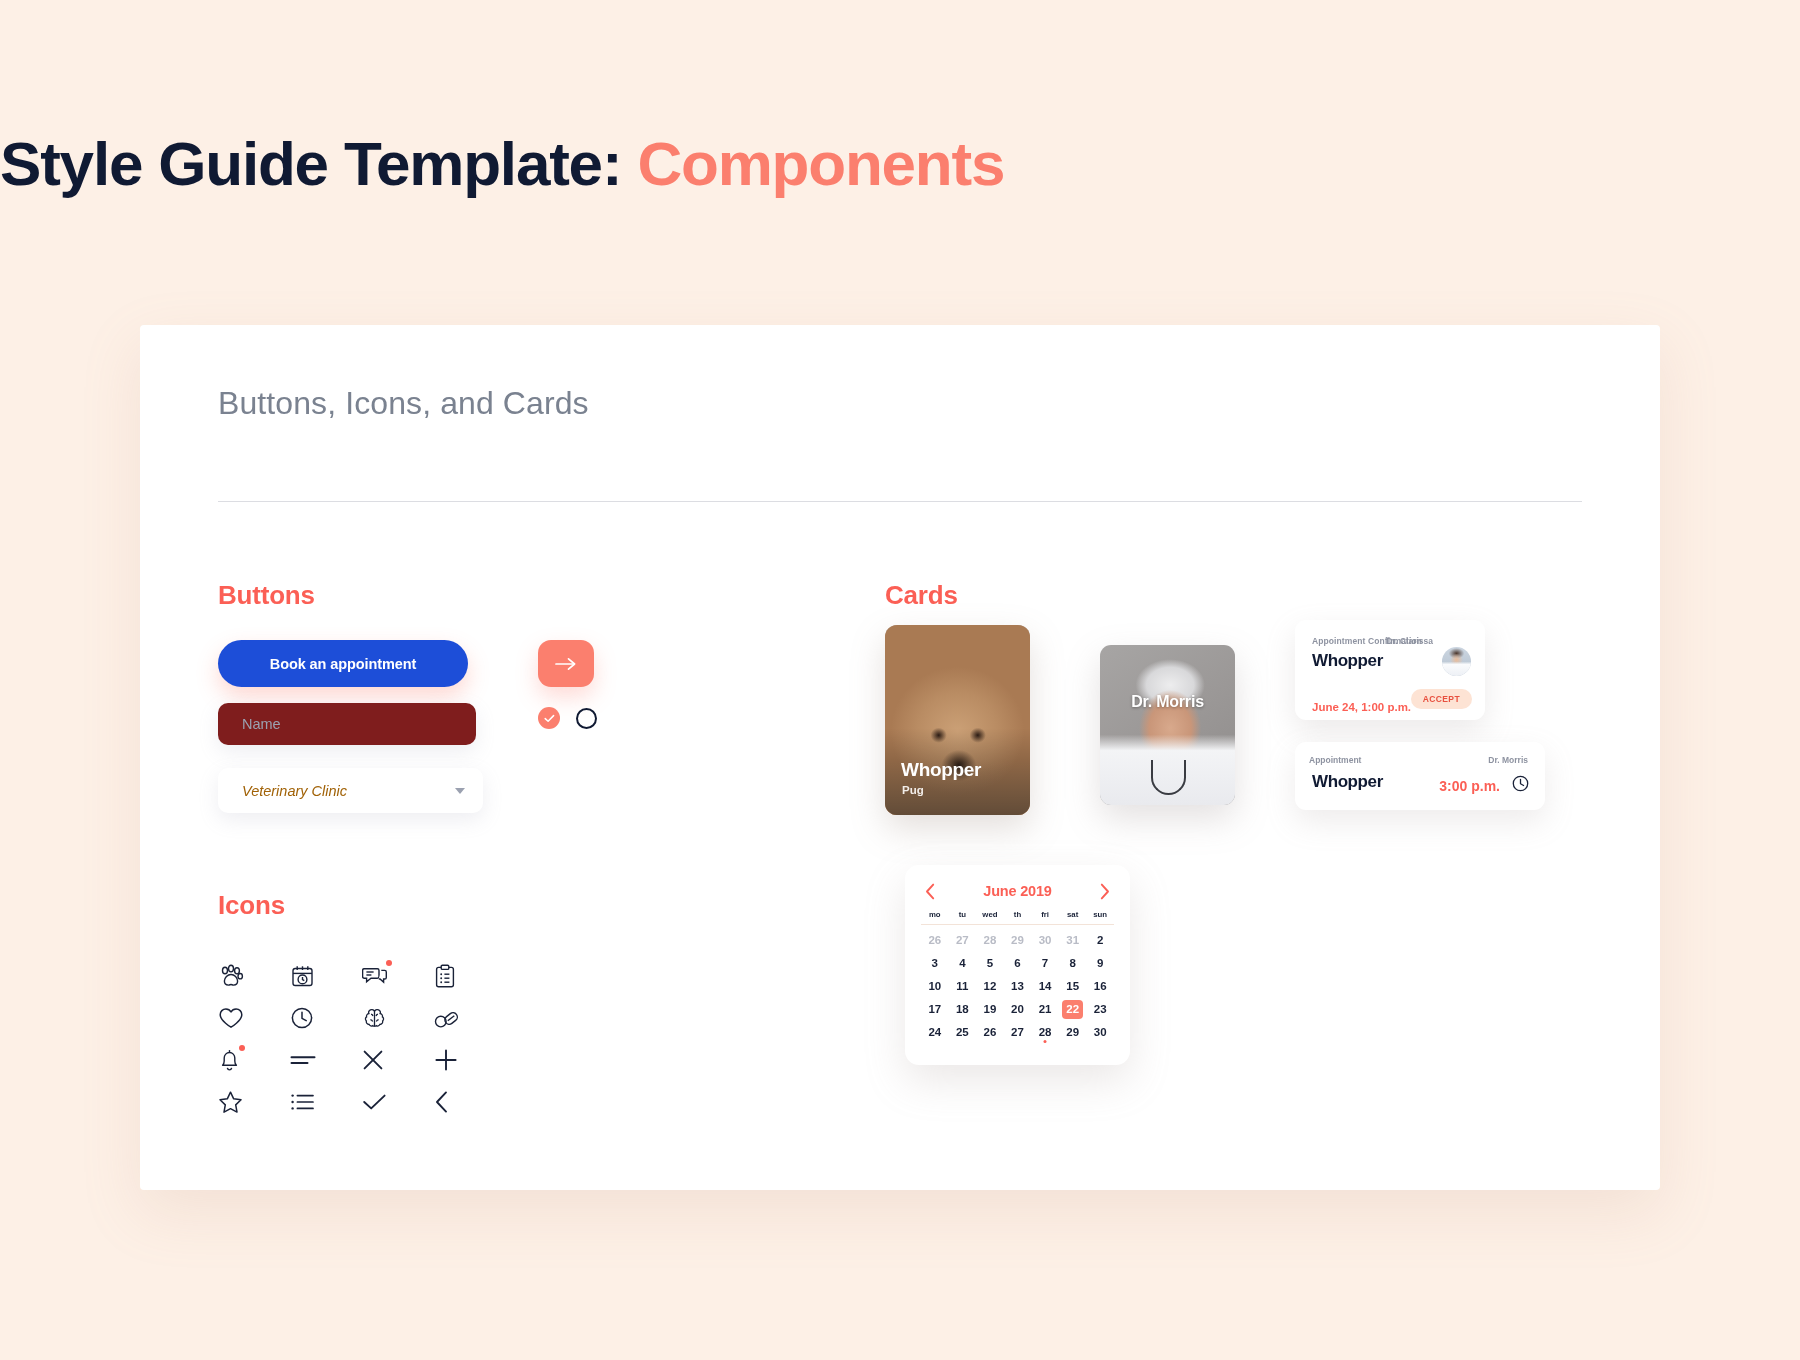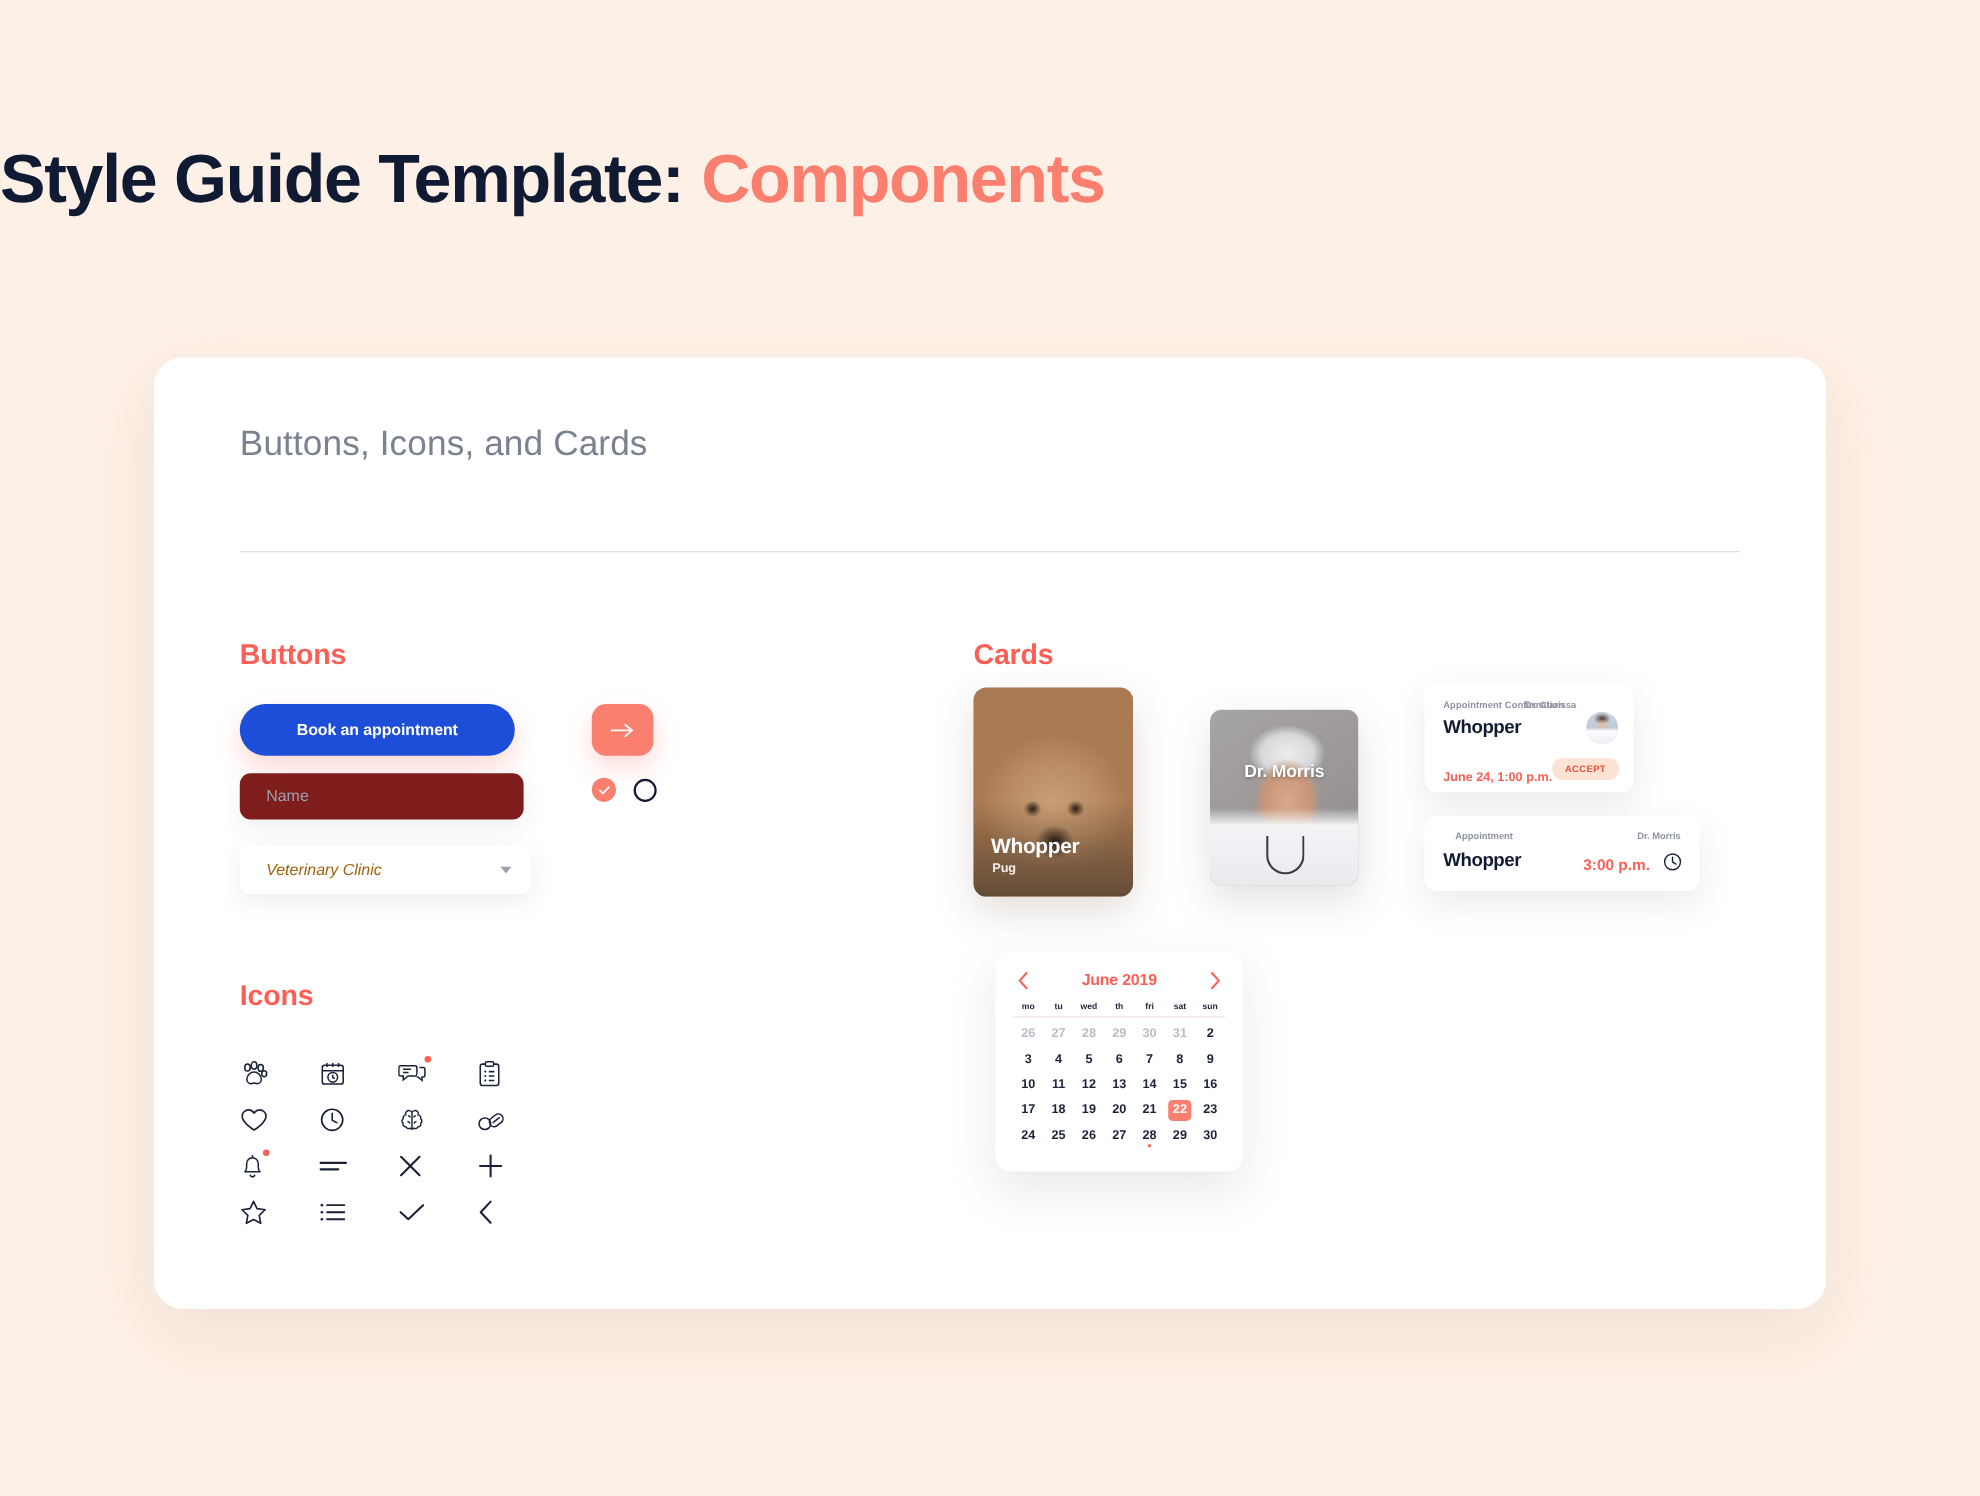--- a/index.html
+++ b/index.html
@@ -29,21 +29,21 @@
   .page-title .accent { color: #FB7F6E; }
 
   
   .panel {
     position: absolute;
     left: 140px;
     top: 325px;
     width: 1520px;
     height: 865px;
     background: #FFFFFF;
-    border-radius: 26px;
+    border-radius: 4px;
     box-shadow: 0 22px 60px rgba(190,150,130,0.16);
   }
 
   .panel-heading {
     position: absolute;
     left: 78px;
     top: 60px;
     font-size: 32px;
     color: #7A8290;
     letter-spacing: 0.1px;
@@ -348,21 +348,21 @@
     position: absolute;
     left: 1295px;
     top: 740px;
     width: 250px;
     height: 68px;
     background: #FFFFFF;
     border-radius: 11px;
     box-shadow: 0 12px 30px rgba(160,150,150,0.18);
   }
   .cas-label {
-    position: absolute; left: 28px; top: 13px;
+    position: absolute; left: 14px; top: 13px;
     font-size: 8.5px; font-weight: bold; color: #8E93A1; text-align: right;
   }
   .cas-doc {
     position: absolute; right: 17px; top: 13px;
     font-size: 8.5px; font-weight: bold; color: #8E93A1;
   }
   .cas-title {
     position: absolute; left: 17px; top: 30px;
     font-size: 17px; font-weight: bold; color: #101A33; letter-spacing: -0.4px;
   }

